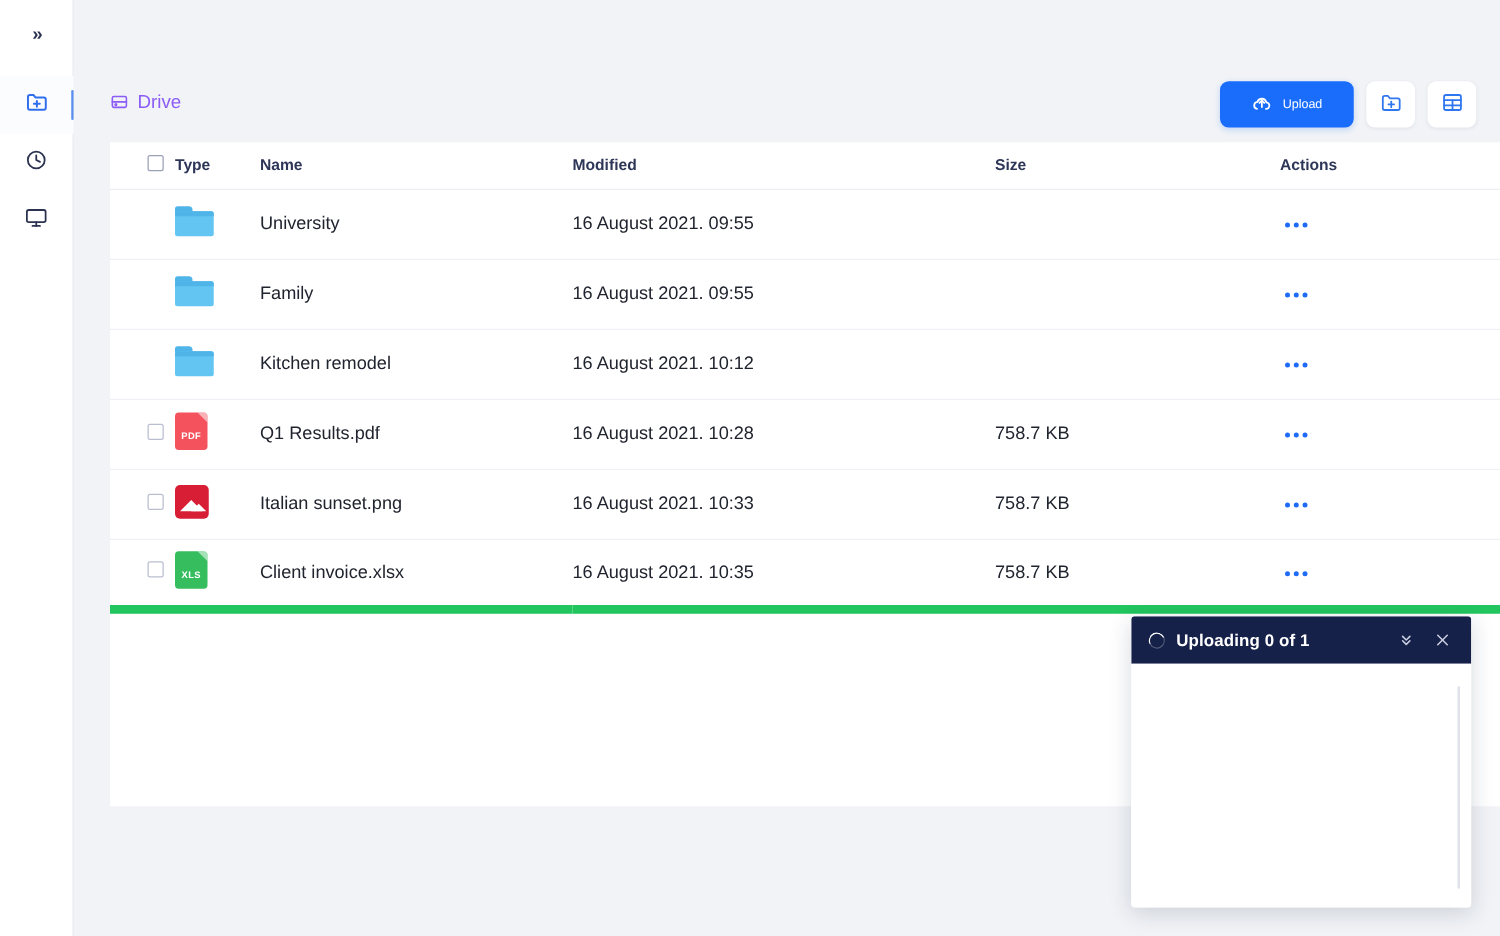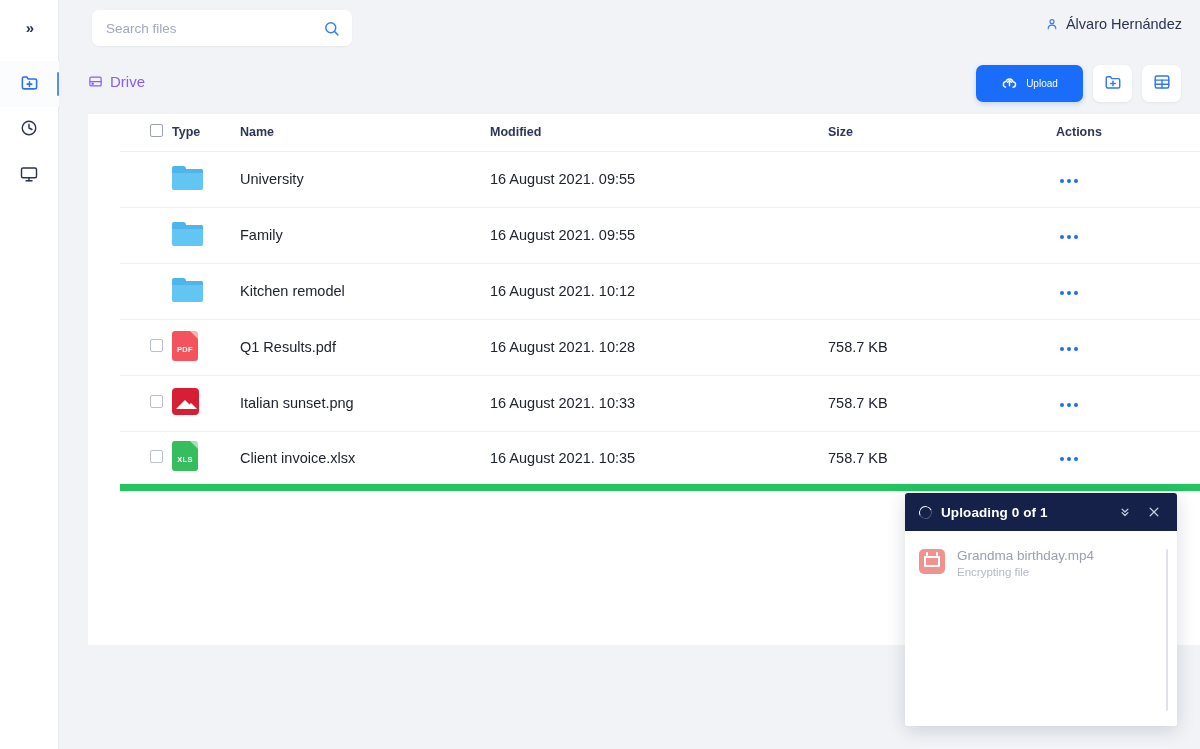--- a/index.html
+++ b/index.html
@@ -103,21 +103,20 @@
     display: flex; align-items: center; justify-content: center;
     cursor: pointer;
     box-shadow: 0 1px 3px rgba(30,40,80,.07);
   }
 
   
   .card {
     position: absolute; left: 88px; top: 114px;
     width: 1112px; height: 531px;
     background: #ffffff;
-    padding-left: 32px;
   }
   .table { width: 100%; border-collapse: collapse; table-layout: fixed; }
   .table thead th {
     text-align: left;
     font-size: 12.5px; font-weight: bold; color: #2e3658;
     padding: 0; height: 37px; vertical-align: middle;
     border-bottom: 1px solid #eceef3;
     background: #fff;
   }
   .col-check { width: 52px; padding-left: 30px !important; }
@@ -282,41 +281,20 @@
             <rect x="2" y="4" width="20" height="13" rx="2"></rect>
               <line x1="8" y1="21" x2="16" y2="21"></line>
               <line x1="12" y1="17" x2="12" y2="21"></line>
           </svg>
         </span>
       </div>
 
     </div>
   </div>
 
-  <div class="topbar">
-    <div class="search-box">
-      <input class="search-input" placeholder="Search files" style="">
-      <span class="search-icon">
-        <svg width="17" height="17" viewBox="0 0 24 24" fill="none" stroke="currentColor" stroke-width="2.1" stroke-linecap="round">
-          <circle cx="11" cy="11" r="7"></circle>
-            <line x1="16.3" y1="16.3" x2="21" y2="21"></line>
-        </svg>
-      </span>
-    </div>
-
-    <div class="user">
-      <span class="user-icon">
-        <svg width="14" height="14" viewBox="0 0 24 24" fill="none" stroke="currentColor" stroke-width="2" stroke-linecap="round" stroke-linejoin="round">
-          <circle cx="12" cy="8" r="3.4"></circle>
-            <path d="M5.5 20c0-3.6 2.9-6 6.5-6s6.5 2.4 6.5 6"></path>
-        </svg>
-      </span>
-      <span>Álvaro Hernández</span>
-    </div>
-  </div>
 
   <div class="subhead">
     <div class="crumb">
       <span class="crumb-icon">
         <svg width="15" height="15" viewBox="0 0 24 24" fill="none" stroke="currentColor" stroke-width="2" stroke-linecap="round" stroke-linejoin="round">
           <rect x="3" y="5" width="18" height="14" rx="2"></rect>
             <line x1="3" y1="12" x2="21" y2="12"></line>
             <circle cx="7.5" cy="15.5" r="1"></circle>
         </svg>
       </span>
@@ -460,28 +438,17 @@
         </svg>
       </span>
       <span class="up-btn">
         <svg width="14" height="14" viewBox="0 0 24 24" fill="none" stroke="currentColor" stroke-width="2.1" stroke-linecap="round">
           <line x1="5.5" y1="5.5" x2="18.5" y2="18.5"></line>
             <line x1="18.5" y1="5.5" x2="5.5" y2="18.5"></line>
         </svg>
       </span>
     </div>
     <div class="up-body">
-      <div class="up-row">
-        <span class="vid-ic">
-          <span class="n1"></span>
-            <span class="n2"></span>
-            <span class="scr"></span>
-        </span>
-        <span>
-          <div class="up-fname">Grandma birthday.mp4</div>
-          <div class="up-status">Encrypting file</div>
-        </span>
-      </div>
       <div class="up-scroll"></div>
     </div>
   </div>
 
 </div>
 
 </body></html>

